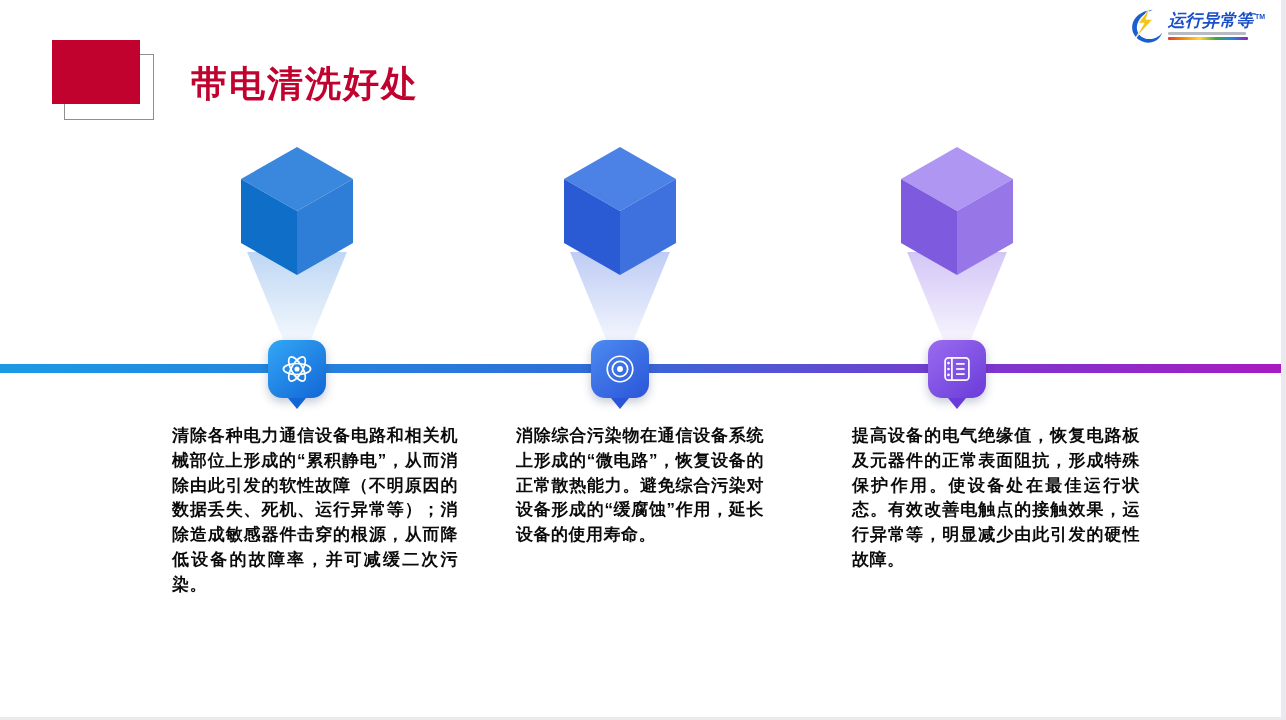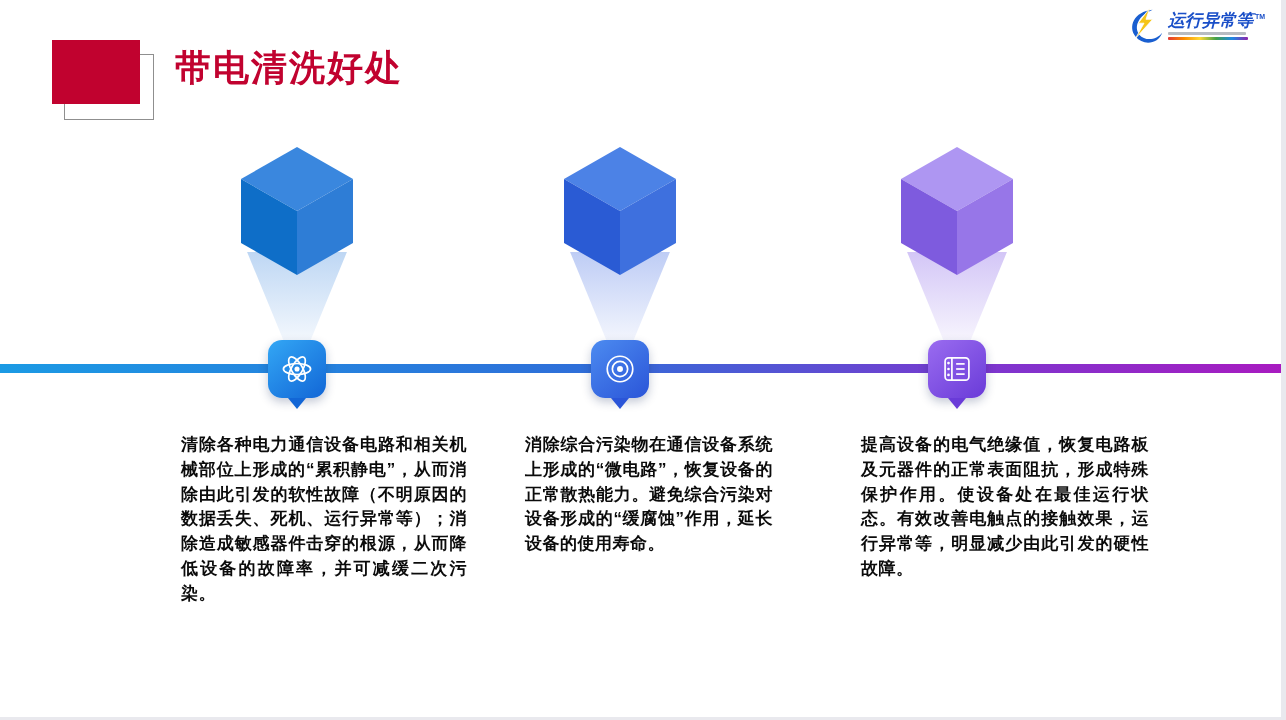--- a/index.html
+++ b/index.html
@@ -3,21 +3,21 @@
 <meta charset="utf-8">
 <style>
   html,body{margin:0;padding:0;}
   body{font-family:"Liberation Sans","DejaVu Sans",sans-serif;}
   .stage{position:relative;width:1286px;height:720px;background:#e9e9ee;overflow:hidden;}
   .slide{position:absolute;left:0;top:0;width:1281px;height:717px;background:#ffffff;}
 
   
   .title-outline{position:absolute;left:64px;top:54px;width:88px;height:64px;background:#ffffff;border:1px solid #8f8f8f;}
   .title-square{position:absolute;left:52px;top:40px;width:88px;height:64px;background:#C1022F;}
-  .page-title{position:absolute;left:175px;top:44px;margin:0;font-size:36px;font-weight:bold;
+  .page-title{position:absolute;left:175px;top:44px;margin:16px;font-size:36px;font-weight:bold;
     font-family:"Liberation Serif","DejaVu Serif",serif;letter-spacing:2px;color:#C1022F;}
 
   
   .logo{position:absolute;top:6px;right:16px;display:flex;align-items:flex-start;gap:2px;}
   .logo-text-wrap{display:flex;flex-direction:column;align-items:flex-start;padding-top:6px;}
   .logo-text{font-size:17px;font-weight:800;font-style:italic;color:#1A4FC8;line-height:1;white-space:nowrap;}
   .logo-text .tm{font-size:7px;font-style:normal;vertical-align:super;margin-left:2px;color:#1A4FC8;}
   .logo-microtext{width:78px;height:3px;margin-top:3px;background:#9aa0a8;border-radius:1px;opacity:.7;}
   .logo-rainbow{width:80px;height:3px;margin-top:2px;border-radius:1px;
     background:linear-gradient(90deg,#e53935,#fb8c00,#fdd835,#43a047,#1e88e5,#8e24aa);}
@@ -26,21 +26,21 @@
   .timeline{position:absolute;left:0;top:364px;width:100%;height:9px;}
 
   
   .cube{position:absolute;width:112px;height:128px;z-index:3;}
   .beam{position:absolute;width:104px;height:96px;top:252px;z-index:1;
     clip-path:polygon(2% 0,98% 0,60% 100%,40% 100%);}
   .badge{position:absolute;top:340px;width:58px;height:58px;border-radius:14px;z-index:4;
     display:flex;align-items:center;justify-content:center;box-shadow:0 4px 10px rgba(20,40,90,.25);}
   .badge-tip{position:absolute;top:398px;width:0;height:0;z-index:4;
     border-left:9px solid transparent;border-right:9px solid transparent;border-top:11px solid #1565D8;}
-  .desc{position:absolute;top:424px;margin:9px;font-size:17px;font-weight:700;color:#0b0b0b;
+  .desc{position:absolute;top:424px;margin:0;font-size:17px;font-weight:700;color:#0b0b0b;
     line-height:1.46;text-align:justify;letter-spacing:.5px;}
 
   .i0 .cube{left:241px;top:147px;} .i0 .beam{left:245px;} .i0 .badge{left:268px;} .i0 .badge-tip{left:288px;} .i0 .desc{left:172px;width:286px;}
   .i1 .cube{left:564px;top:147px;} .i1 .beam{left:568px;} .i1 .badge{left:591px;} .i1 .badge-tip{left:611px;} .i1 .desc{left:516px;width:248px;}
   .i2 .cube{left:901px;top:147px;} .i2 .beam{left:905px;} .i2 .badge{left:928px;} .i2 .badge-tip{left:948px;} .i2 .desc{left:852px;width:288px;}
 </style>
 </head>
 <body>
 
 <div class="stage">

